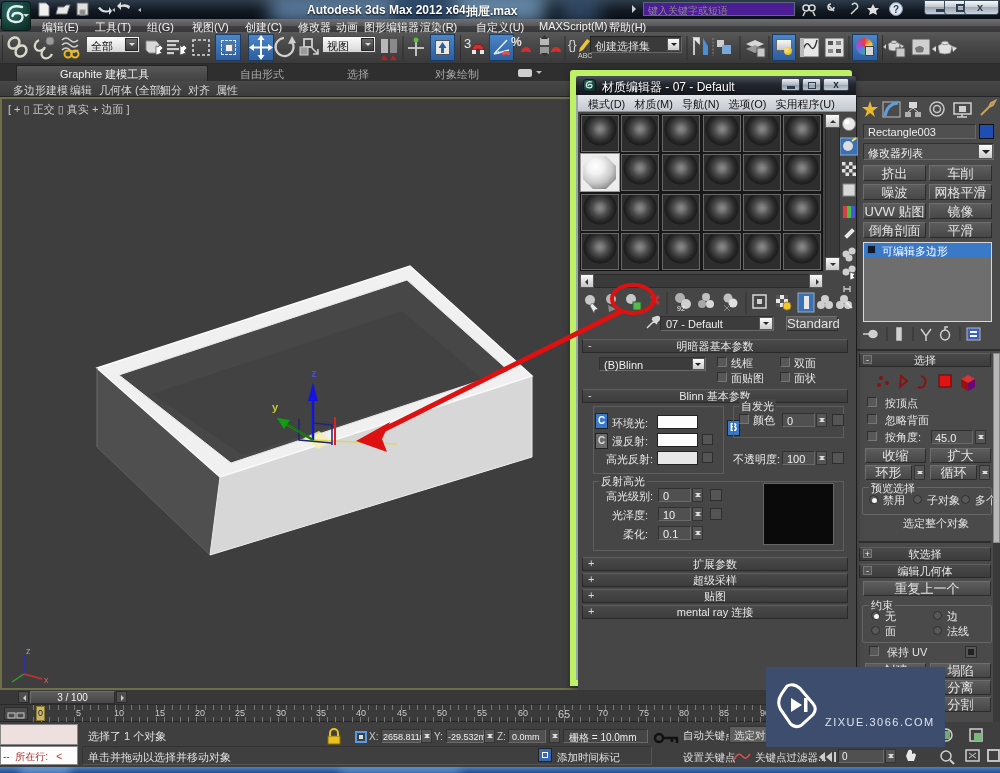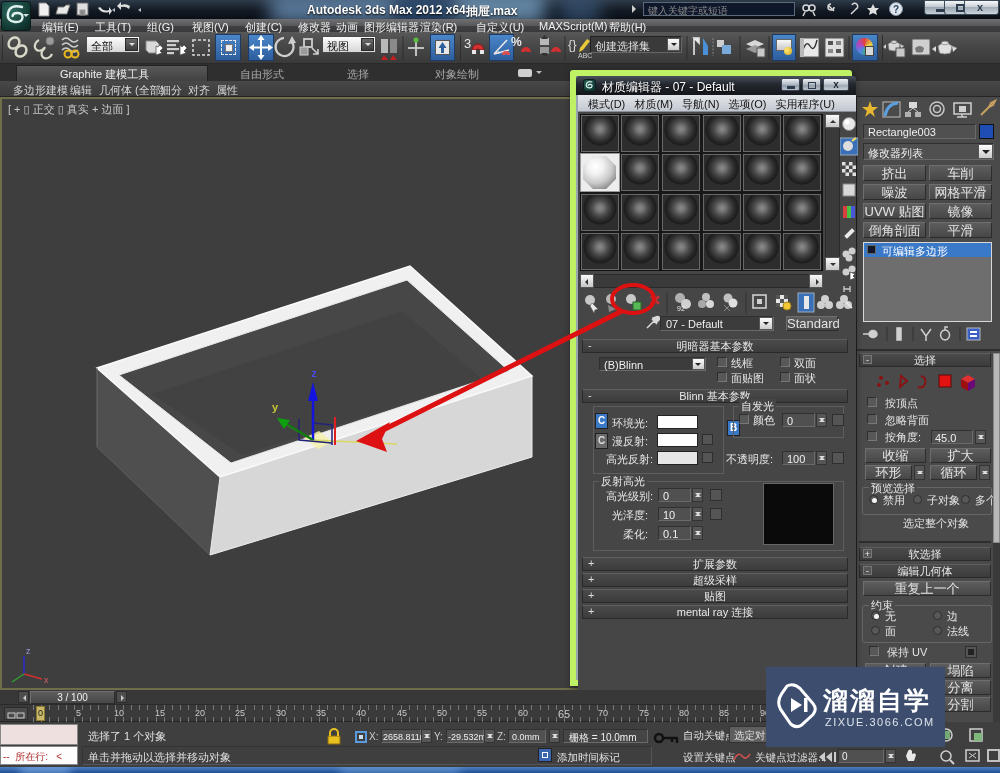--- a/index.html
+++ b/index.html
@@ -59,21 +59,21 @@
 
 <div class="abs" style="left:1px;top:1px;width:30px;height:30px;border-radius:3px;
   background:radial-gradient(circle at 35% 30%, #2e6b62, #123832 70%, #0b241f); border:1px solid #0a1d1a; z-index:40;">
   <svg width="28" height="28" viewBox="0 0 28 28">
     <path d="M20 5 q-12 -3 -14 6 q-1.5 8 7 9 q7 0.6 7.5 -4.5 q0.3 -4.5 -5.5 -4.5 q-4 0 -4.5 3" fill="none" stroke="#dff1ee" stroke-width="2.4" stroke-linecap="round"></path>
   </svg>
   <div class="abs" style="left:21px;top:12px;border:3px solid transparent;border-top-color:#cfe3df;"></div>
 </div>
 
 <div class="abs" style="left:632px;top:5px;width:0;height:0;border:4px solid transparent;border-left-color:#cfcfcf;"></div>
-<div class="abs" style="left:643px;top:2px;width:152px;height:14px;background:#0f172a;border:1px solid #5a6a7a;">
+<div class="abs" style="left:643px;top:2px;width:152px;height:14px;background:#4c1d95;border:1px solid #5a6a7a;">
   <div class="tx" style="left:4px;top:1px;font-size:10px;color:#8a8a8a;">键入关键字或短语</div>
 </div>
 <svg class="abs" style="left:800px;top:1px;" width="120" height="17" viewBox="0 0 120 17">
   <g stroke="#d8d8d8" fill="none" stroke-width="1.5">
     <circle cx="6" cy="7" r="3"></circle>
         <circle cx="12" cy="7" r="3"></circle>
         <path d="M5 11 l-2 4 M13 11 l2 4"></path>
     <path d="M28 4 l6 6 M31 3 a3 3 0 1 0 3 3"></path>
     <path d="M52 4 a3 3 0 1 1 4 4 l-5 5" fill="none"></path>
     <path d="M73 3 l2 4 4 0 -3 3 1 4 -4 -2 -4 2 1 -4 -3 -3 4 0 z" fill="#e0e0e0" stroke="none"></path>
@@ -713,21 +713,21 @@
 
   <div class="abs" style="left:157px;top:330px;width:111px;height:32px;border:1px solid #5e5e5e;"></div>
   <div class="tx" style="left:163px;top:323px;background:#464646;padding:0 2px;">自发光</div>
   <div class="ck" style="left:163px;top:338px;"></div>
       <div class="tx" style="left:177px;top:337px;">颜色</div>
   <div class="sunk" style="left:206px;top:337px;width:33px;height:14px;">
         <div class="tx" style="left:4px;top:1px;">0</div>
       </div>
   <div class="spin" style="left:240px;top:337px;height:14px;"></div>
   <div class="abs" style="left:256px;top:338px;width:12px;height:12px;background:#555;border:1px solid #2e2e2e;"></div>
-  <div class="tx" style="left:150px;top:376px;">不透明度:</div>
+  <div class="tx" style="left:157px;top:376px;">不透明度:</div>
   <div class="sunk" style="left:206px;top:375px;width:33px;height:14px;">
         <div class="tx" style="left:4px;top:1px;">100</div>
       </div>
   <div class="spin" style="left:240px;top:375px;height:14px;"></div>
   <div class="abs" style="left:256px;top:376px;width:12px;height:12px;background:#555;border:1px solid #2e2e2e;"></div>
 
   <div class="abs" style="left:17px;top:405px;width:251px;height:70px;border:1px solid #5e5e5e;"></div>
   <div class="tx" style="left:23px;top:398px;background:#464646;padding:0 2px;">反射高光</div>
   <div class="tx" style="left:30px;top:413px;">高光级别:</div>
   <div class="sunk" style="left:82px;top:412px;width:33px;height:14px;">
@@ -909,17 +909,16 @@
   <line x1="622" y1="311" x2="375" y2="434" stroke="#dd1111" stroke-width="5"></line>
   <polygon points="356,441 390,422 382,439 387,452" fill="#dd1111"></polygon>
 </svg>
 
 <div class="abs" id="watermark" style="left:766px;top:667px;width:179px;height:80px;background:#3c4d6e;z-index:70;">
   <svg width="44" height="48" viewBox="0 0 44 48" style="position:absolute;left:10px;top:14px;">
     <path d="M13 4 Q20 1 26 8 L37 24 Q41 30 36 35 L24 44 Q17 48 12 41 L4 26 Q1 18 7 11 Z" fill="none" stroke="#fff" stroke-width="3" transform="rotate(-6 22 24)"></path>
     <path d="M15 17 l11 7 -11 7 z" fill="#fff"></path>
     <rect x="28" y="17" width="3.5" height="14" fill="#fff"></rect>
   </svg>
-  <div class="tx" style="left:57px;top:17px;font-size:25px;font-weight:bold;color:#fff;letter-spacing:2px;">溜溜自学</div>
   <div class="tx" style="left:59px;top:49px;font-size:11px;color:#dfe4ec;letter-spacing:1.5px;">ZIXUE.3066.COM</div>
 </div>
 
 </div>
 
 </body></html>

